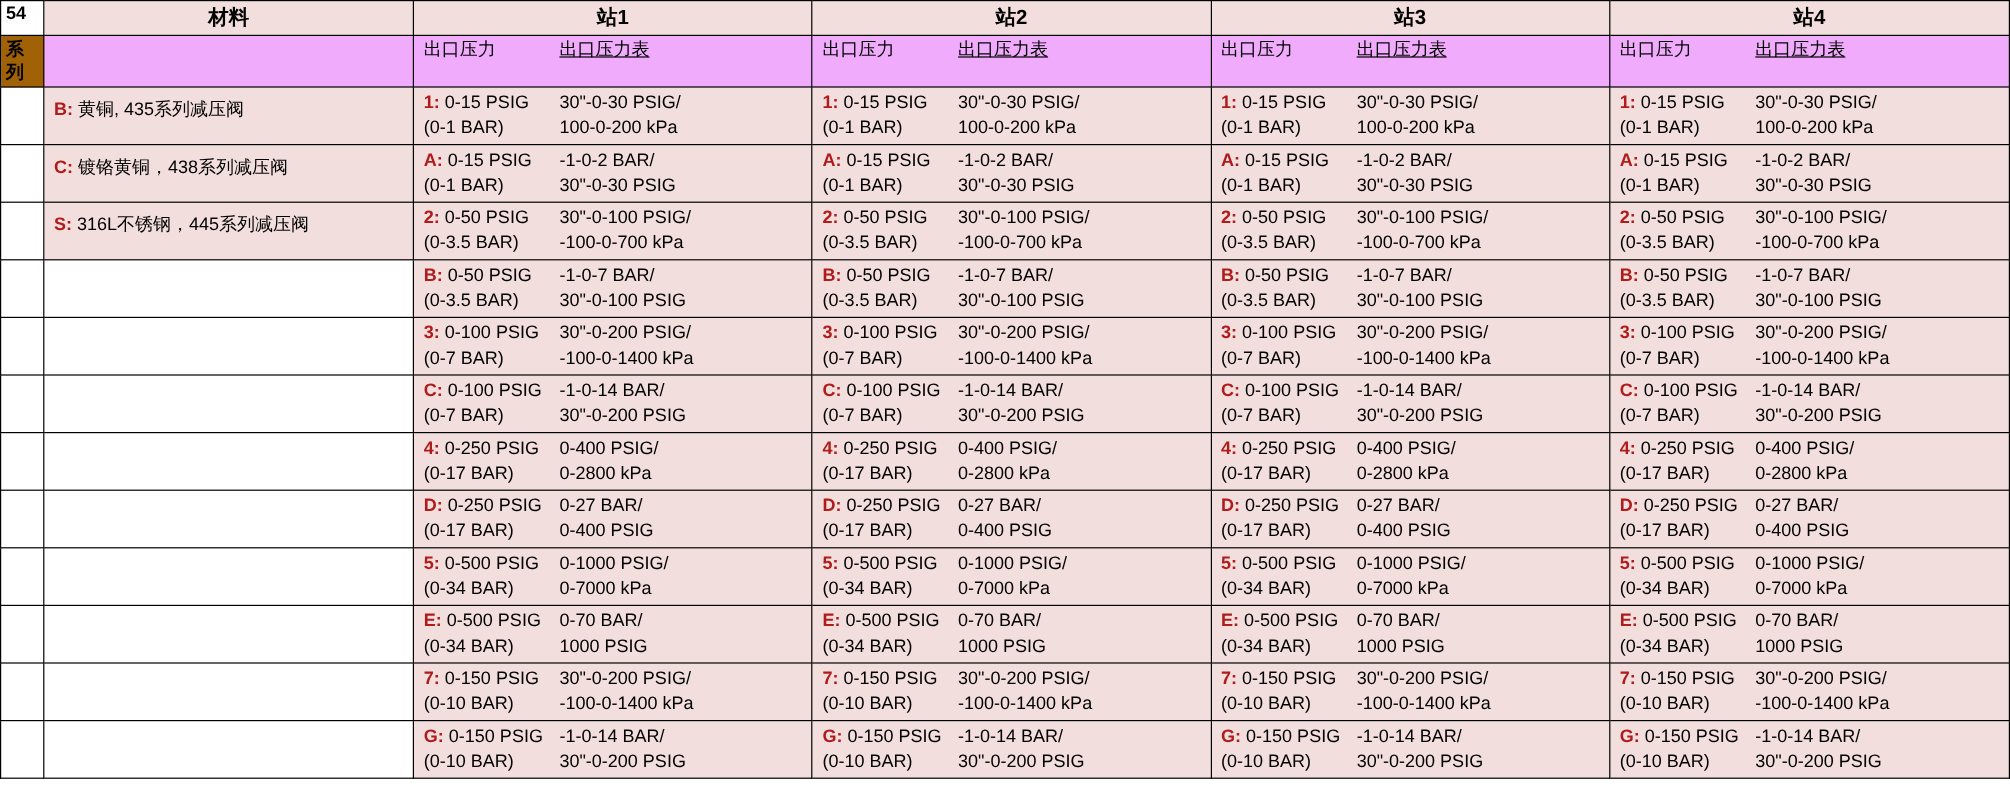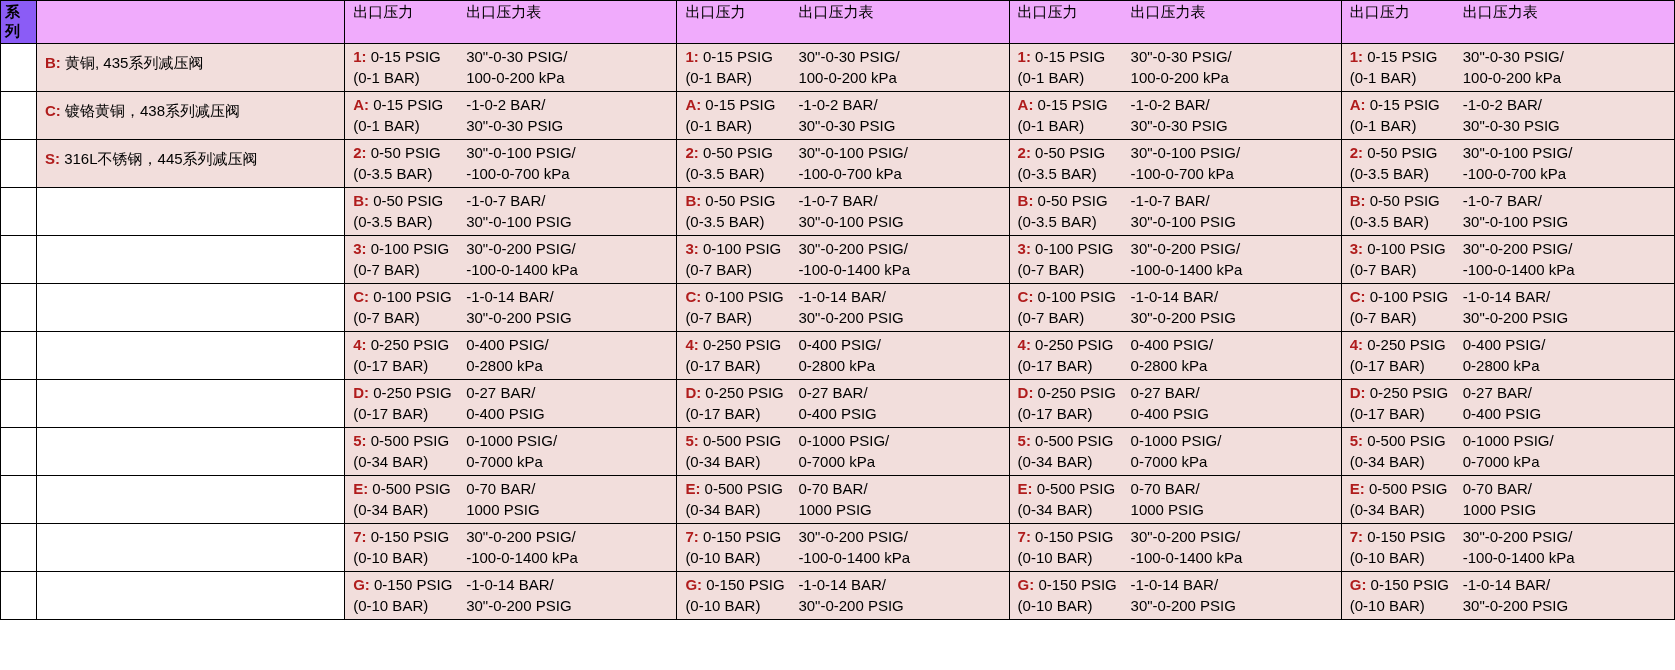--- a/index.html
+++ b/index.html
@@ -29,28 +29,28 @@
     text-align:left;
     vertical-align:top;
   }
   .blank-cell{background:#ffffff;border:1px solid #000;}
   .hdr{
     text-align:center;font-weight:bold;font-size:17px;
     padding:2px 0 3px 0;
     background:#f2dedc;
   }
   .series-lbl{
-    background:#8b5cf6;font-weight:bold;padding:2px 4px;font-size:15px;
+    background:#a16207;font-weight:bold;padding:2px 4px;font-size:15px;
   }
   .subhdr{
     font-size:15px;padding:2px 0 3px 0;background:#f0abfc;
   }
   .subhdr .sh-inner{display:flex;}
   .sh-a{width:115px;padding-left:8px;box-sizing:border-box;}
-  .sh-b{flex:1;padding-left:6px;box-sizing:border-box;}
+  .sh-b{flex:1;padding-left:6px;box-sizing:border-box;text-decoration:underline;}
   .mat-cell{
     padding:9px 4px 3px 8px;font-size:15px;line-height:20px;
     background:#f2dedc;
   }
   .mat-cell .k{color:#b01c1c;font-weight:bold;}
   .station-cell{
     padding:2px 0 3px 0;background:#f2dedc;font-size:15px;line-height:21px;
   }
   .row2{display:flex;}
   .c1{width:115px;box-sizing:border-box;padding-left:8px;}
@@ -64,20 +64,28 @@
   <colgroup>
     <col style="width:36px">
     <col style="width:308px">
     <col style="width:332px">
     <col style="width:332px">
     <col style="width:332px">
     <col style="width:333px">
   </colgroup>
   <tbody id="table-body">
       <tr>
+        <td class="code-no">54</td>
+        <td class="hdr">材料</td>
+        <td class="hdr">站1</td>
+        <td class="hdr">站2</td>
+        <td class="hdr">站3</td>
+        <td class="hdr">站4</td>
+      </tr>
+      <tr>
         <td class="series-lbl">系列</td>
         <td class="subhdr">&nbsp;</td>
         <td class="subhdr">
           <div class="sh-inner">
             <span class="sh-a">出口压力</span>
             <span class="sh-b">出口压力表</span>
           </div>
         </td>
         <td class="subhdr">
           <div class="sh-inner">

